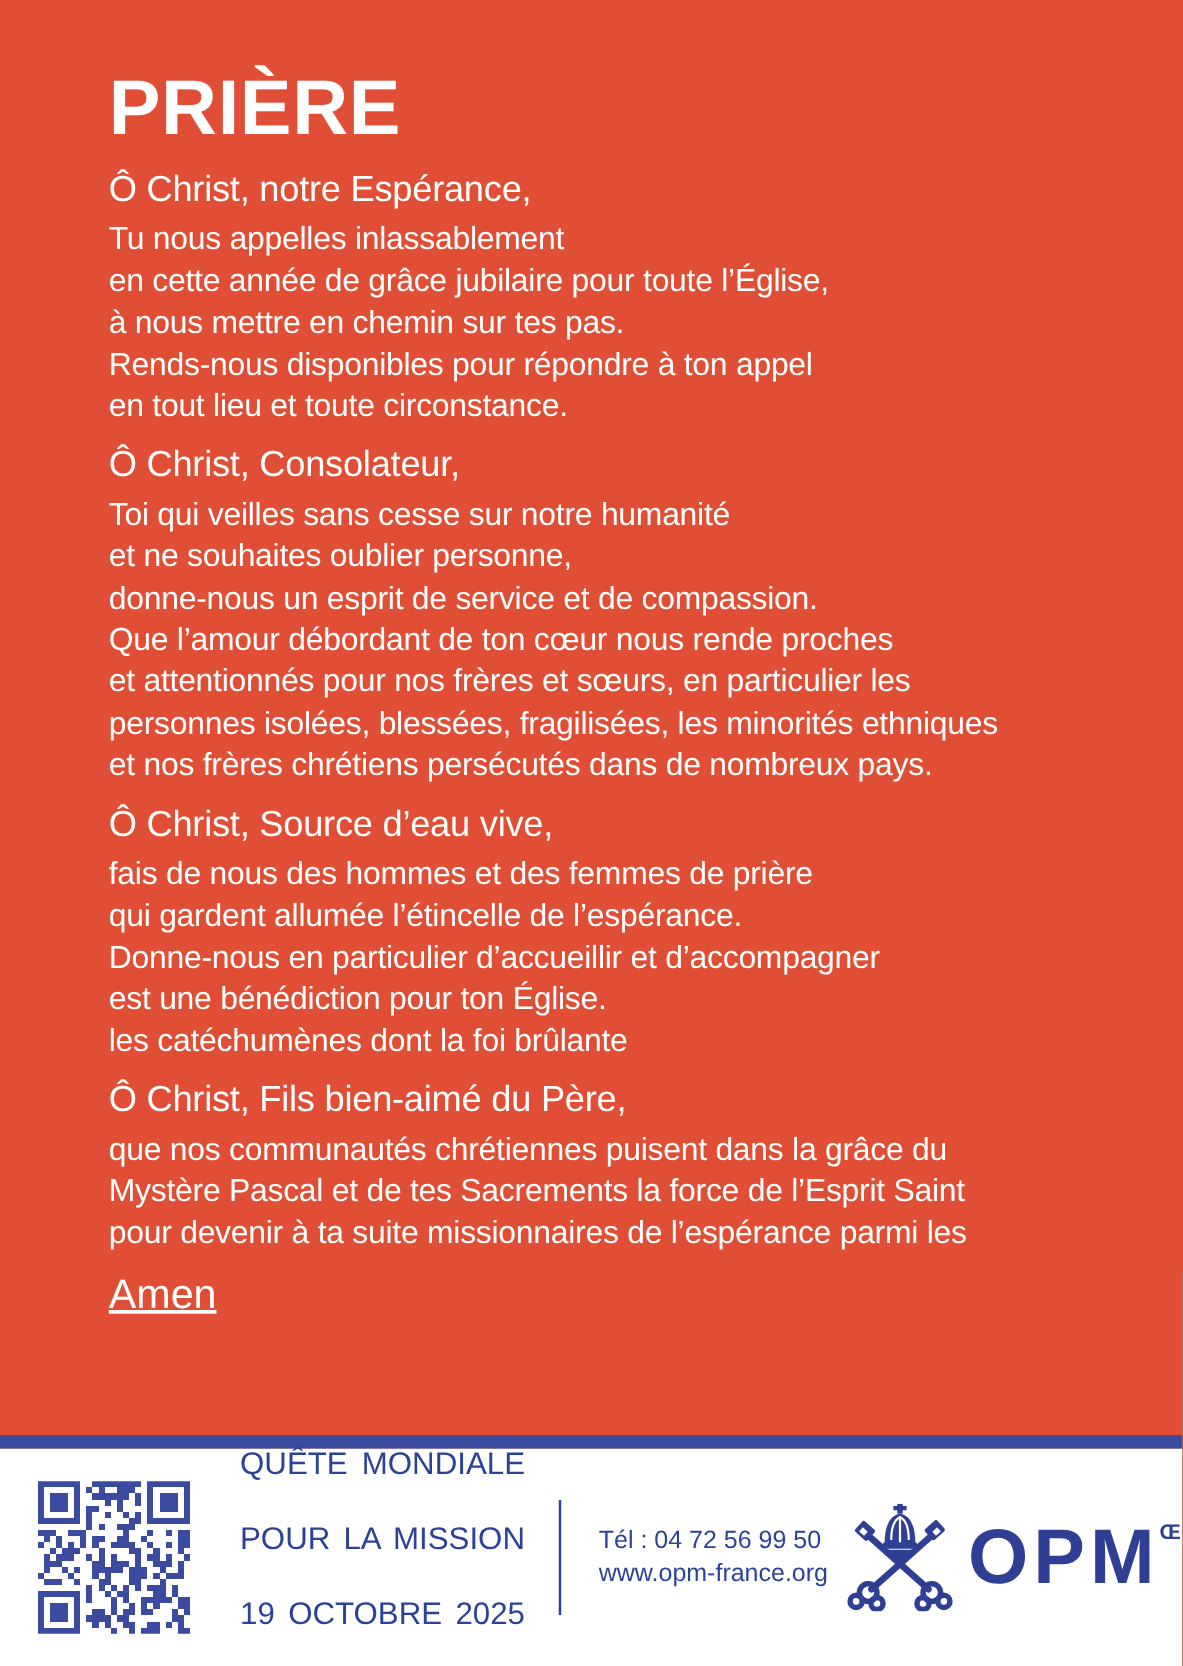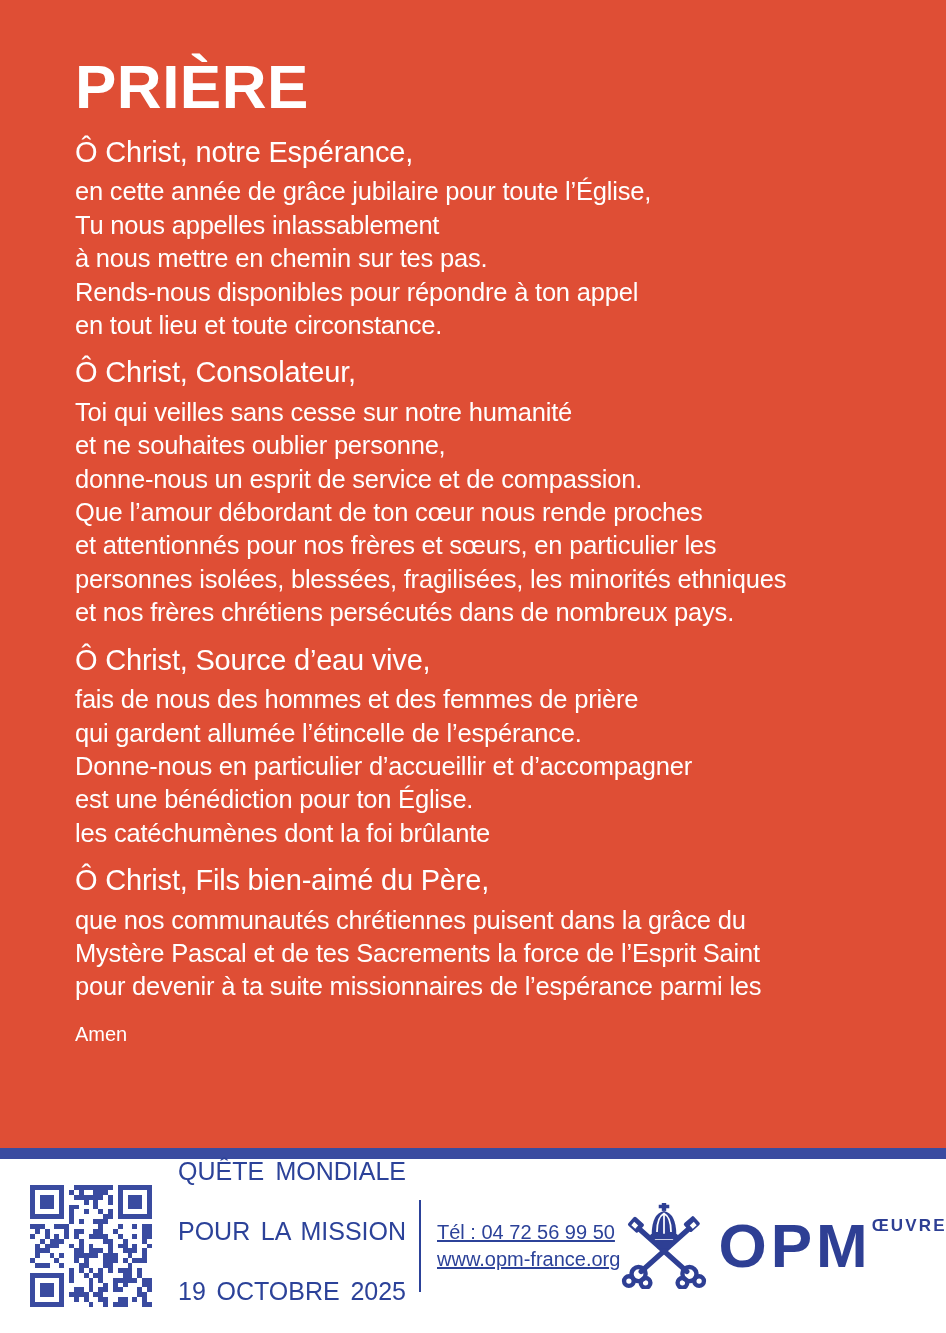--- a/index.html
+++ b/index.html
@@ -14,63 +14,63 @@
   .page{
     position:relative;
     width:946px;height:1333px;
     margin:0 auto;
     background:var(--background);
     font-family:"Liberation Sans","DejaVu Sans",sans-serif;
     overflow:hidden;
   }
   
   .prayer{
-    position:absolute;left:75px;top:52px;width:840px;
+    position:absolute;left:87px;top:52px;width:840px;
     color:var(--text);
   }
   .prayer h1{
     font-size:62px;line-height:70px;font-weight:800;
     letter-spacing:.5px;margin-bottom:12px;
   }
   .stanza{margin-top:14px;}
   .stanza-heading{
     font-size:29px;line-height:33.4px;letter-spacing:-.2px;
     margin-bottom:6px;font-weight:400;
   }
   .prayer-line{
     font-size:25.5px;line-height:33.4px;letter-spacing:-.2px;
     white-space:nowrap;font-weight:400;
   }
-  .amen{margin-top:14px;font-size:20px;line-height:33.4px;}
+  .amen{margin-top:14px;font-size:33px;line-height:33.4px;text-decoration:underline;}
   
   .footer-bar{
     position:absolute;left:0;top:1148px;width:946px;height:11px;
     background:var(--bar);
   }
   .footer{
     position:absolute;left:0;top:1159px;width:946px;height:174px;
     background:#fff;
-    display:flex;align-items:center;
+    display:flex;align-items:center;gap:14px;
   }
   .qr{width:122px;height:122px;margin-left:30px;flex:0 0 auto;}
   .campaign{
     width:228px;margin-left:26px;flex:0 0 auto;
     color:var(--footer-text);
     font-size:25px;line-height:30px;font-weight:400;
   }
   .jline{text-align:justify;}
   .jline::after{content:"";display:inline-block;width:100%;height:0;}
   .v-divider{
     width:2px;height:92px;margin-left:13px;flex:0 0 auto;
     background:var(--footer-text);
   }
   .contact{
     margin-left:16px;flex:0 0 auto;
     color:var(--footer-text);
-    font-size:20px;line-height:27px;text-decoration:underline;
+    font-size:20px;line-height:27px;
   }
   .logo{
     margin-left:auto;margin-right:38px;flex:0 0 auto;
     display:flex;align-items:center;
   }
   .logo-emblem{width:88px;height:86px;margin-right:10px;}
   .logo-text{display:flex;}
   .logo-acronym{
     color:var(--logo-blue);
     font-size:62px;line-height:54px;font-weight:600;letter-spacing:4px;
@@ -85,22 +85,22 @@
 <body>
 
 <div class="page">
 
   <main class="prayer">
     <h1>PRIÈRE</h1>
 
     <section class="stanza">
       <div class="stanza-heading">Ô Christ, notre Espérance,</div>
       <div class="stanza-lines">
+          <div class="prayer-line">Tu nous appelles inlassablement</div>
           <div class="prayer-line">en cette année de grâce jubilaire pour toute l’Église,</div>
-          <div class="prayer-line">Tu nous appelles inlassablement</div>
           <div class="prayer-line">à nous mettre en chemin sur tes pas.</div>
           <div class="prayer-line">Rends-nous disponibles pour répondre à ton appel</div>
           <div class="prayer-line">en tout lieu et toute circonstance.</div>
         </div>
     </section>
 
     <section class="stanza">
       <div class="stanza-heading">Ô Christ, Consolateur,</div>
       <div class="stanza-lines">
           <div class="prayer-line">Toi qui veilles sans cesse sur notre humanité</div>

